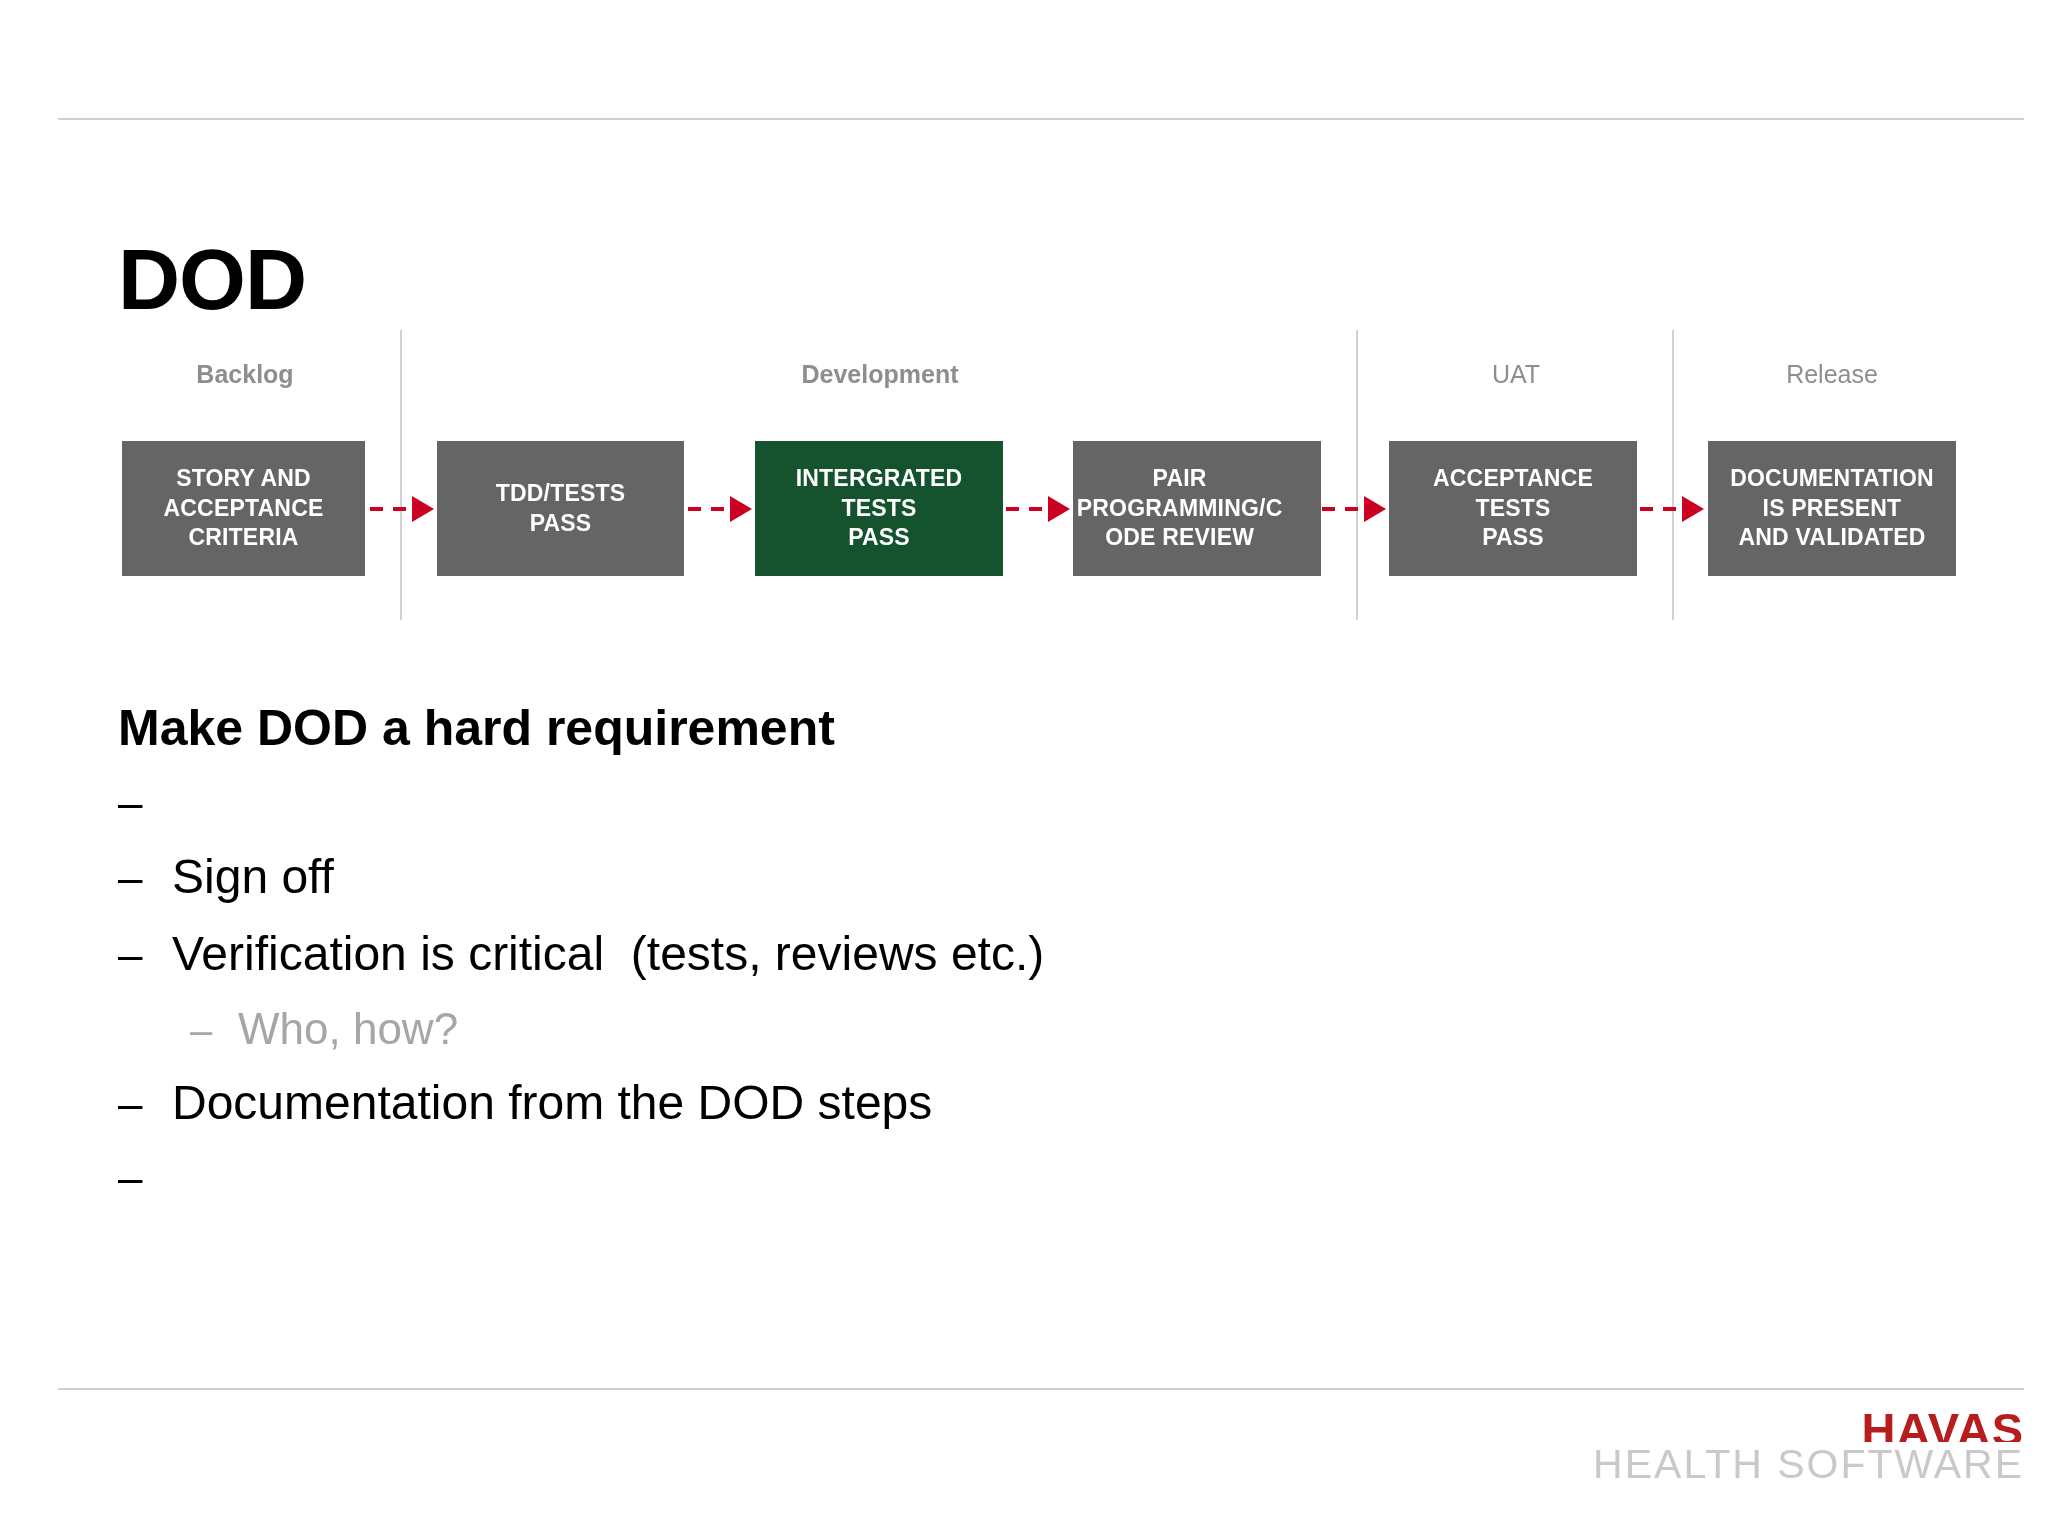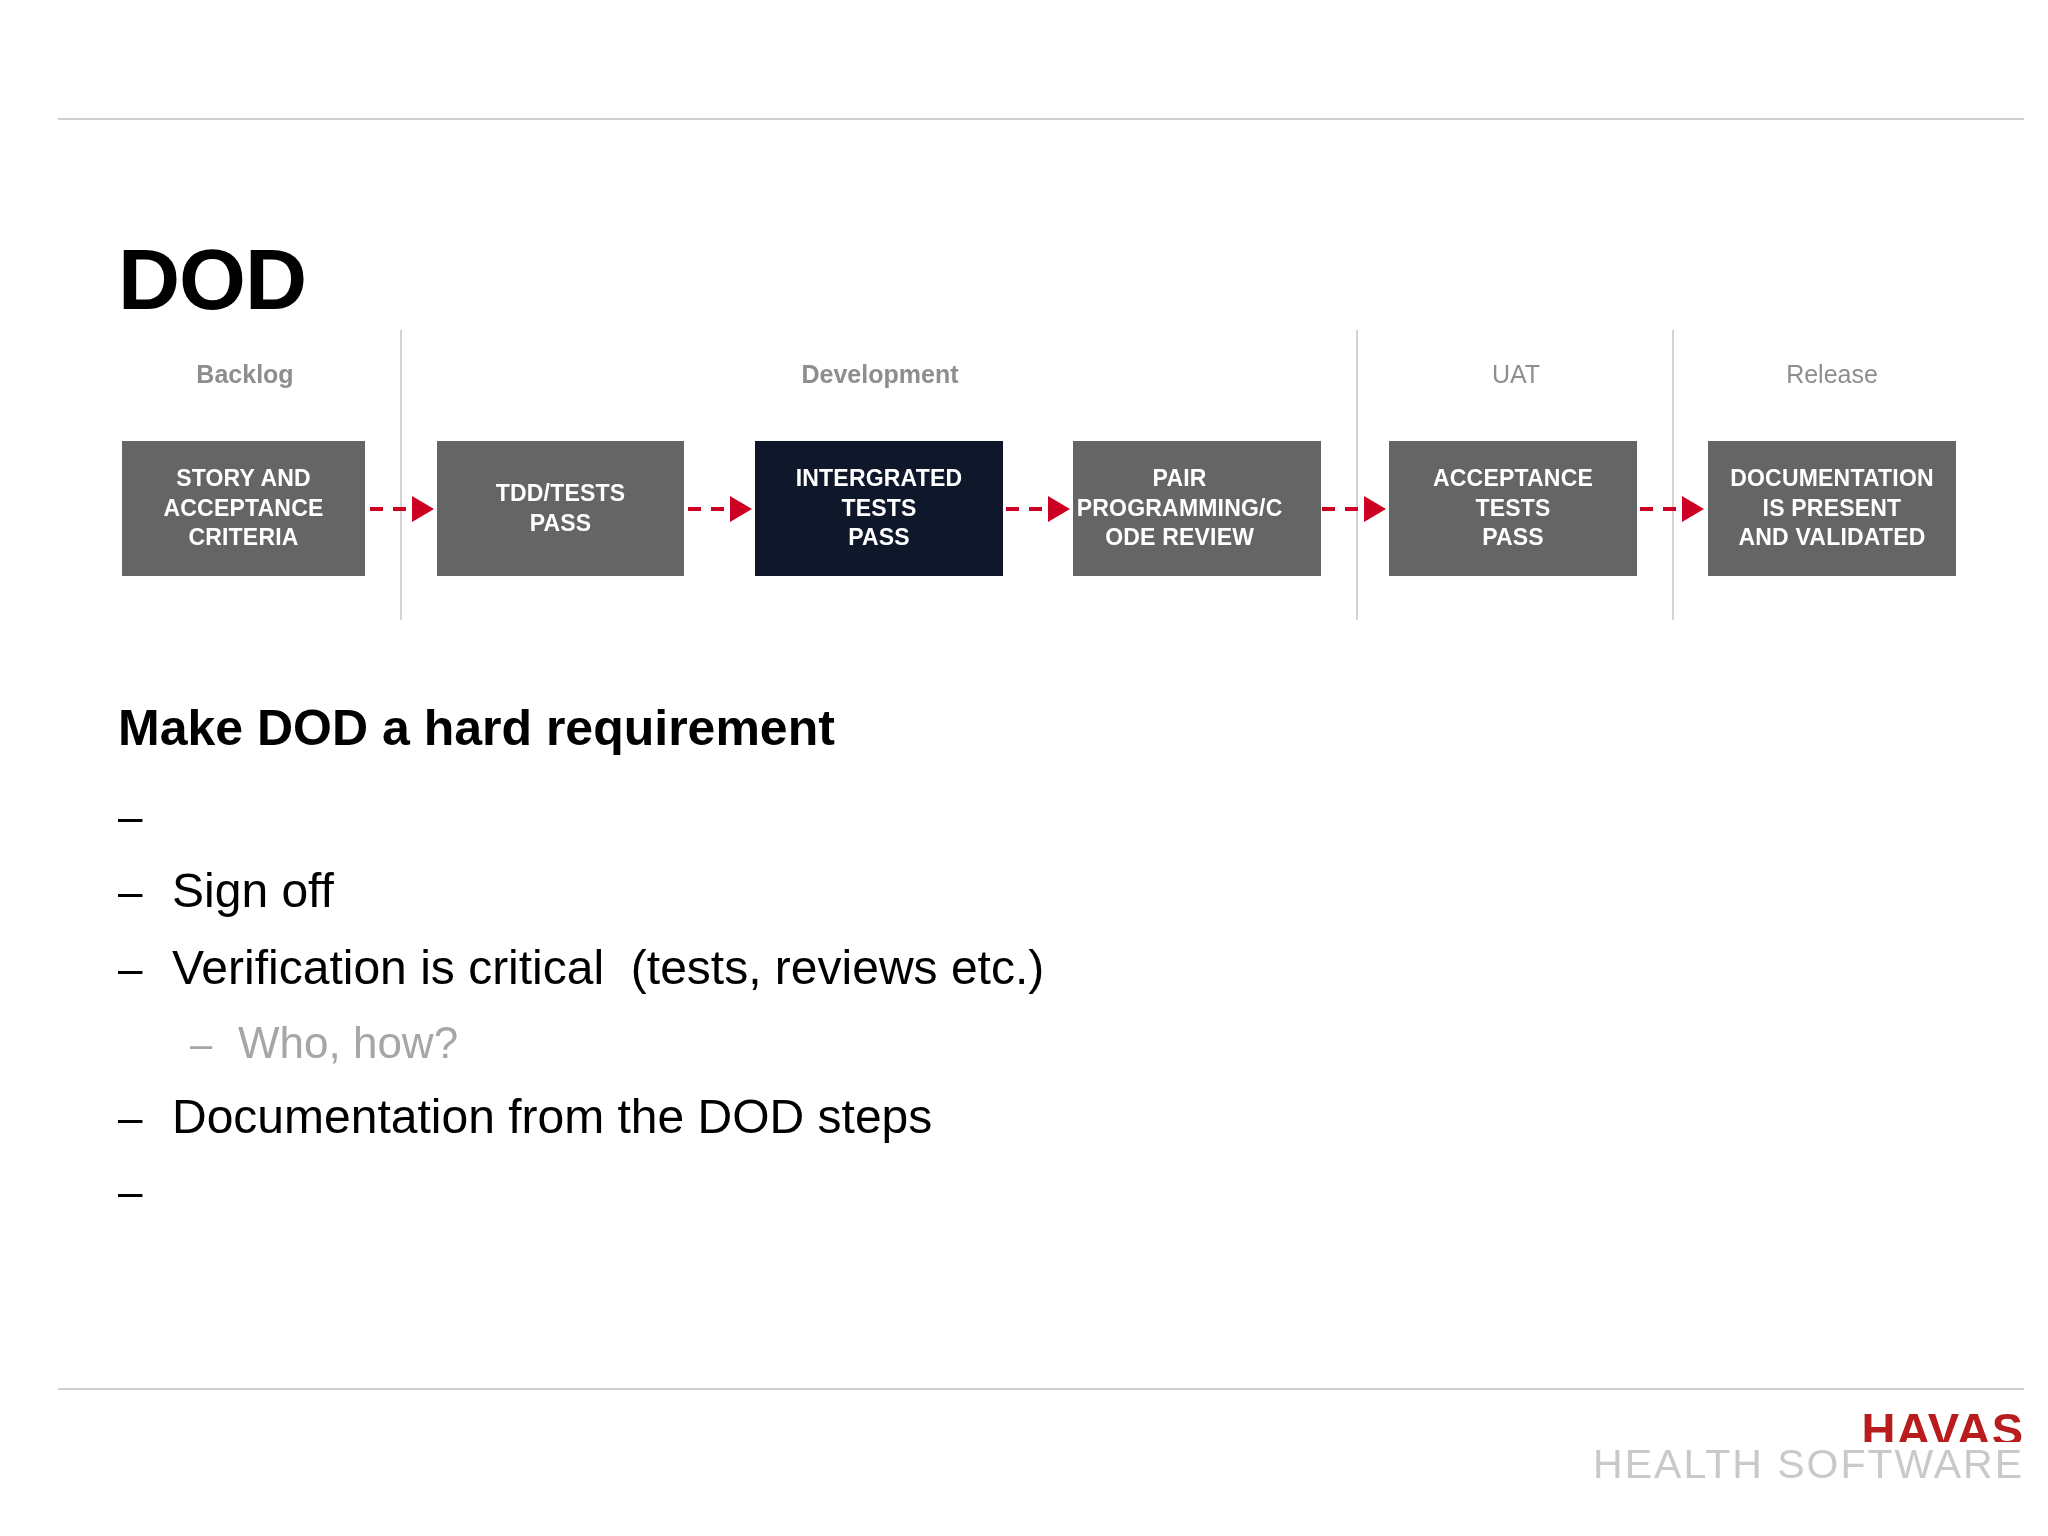--- a/index.html
+++ b/index.html
@@ -117,21 +117,21 @@
   .body-block {
     position: absolute;
     left: 118px;
     top: 700px;
     width: 1700px;
   }
   .body-head {
     font-size: 50px;
     font-weight: bold;
     line-height: 1.12;
-    margin-bottom: 37px;
+    margin-bottom: 23px;
     white-space: pre;
   }
   .bullet {
     display: flex;
     align-items: baseline;
     font-size: 48px;
     line-height: 1.1;
     margin-bottom: 24px;
     white-space: pre;
   }
@@ -216,21 +216,21 @@
         <div class="head"></div>
       </div>
     </div>
   <div id="diagram-steps">
       <div class="step-box" style="left: 122px; width: 243px; background: rgb(101, 101, 101);">
         <span>STORY AND<br>ACCEPTANCE<br>CRITERIA</span>
       </div>
       <div class="step-box" style="left: 437px; width: 247px; background: rgb(101, 101, 101);">
         <span>TDD/TESTS<br>PASS</span>
       </div>
-      <div class="step-box" style="left: 755px; width: 248px; background: #0f172a;">
+      <div class="step-box" style="left: 755px; width: 248px; background: #14532d;">
         <span>INTERGRATED<br>TESTS<br>PASS</span>
       </div>
       <div class="step-box overflow" style="left: 1073px; width: 248px; background: rgb(101, 101, 101);">
         <span>PAIR<br>PROGRAMMING/C<br>ODE REVIEW</span>
       </div>
       <div class="step-box" style="left: 1389px; width: 248px; background: rgb(101, 101, 101);">
         <span>ACCEPTANCE<br>TESTS<br>PASS</span>
       </div>
       <div class="step-box" style="left: 1708px; width: 248px; background: rgb(101, 101, 101); text-align: center;">
         <span>DOCUMENTATION<br>IS PRESENT<br>AND VALIDATED</span>

